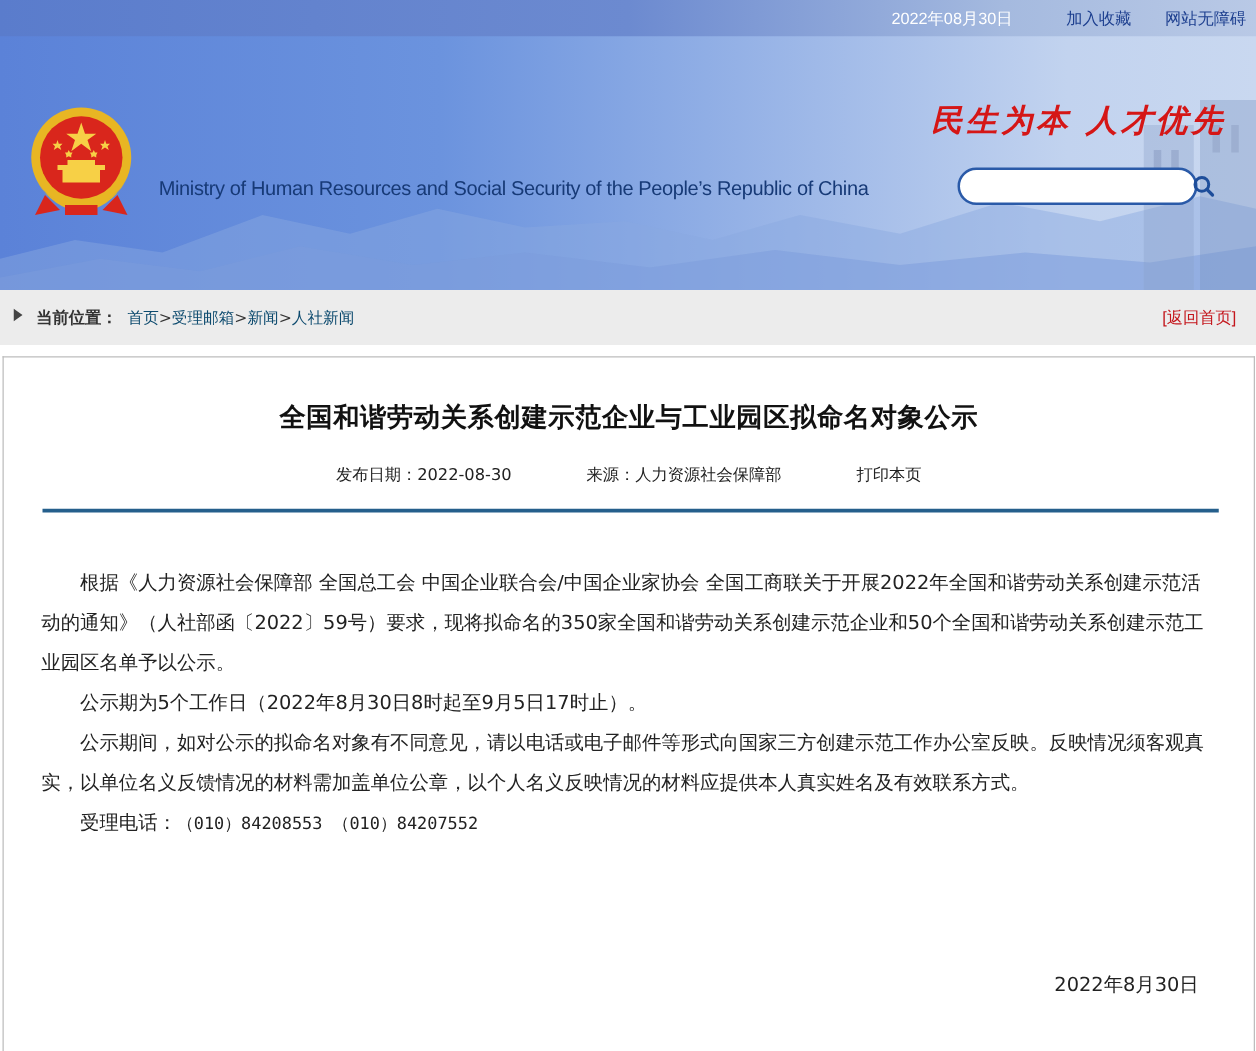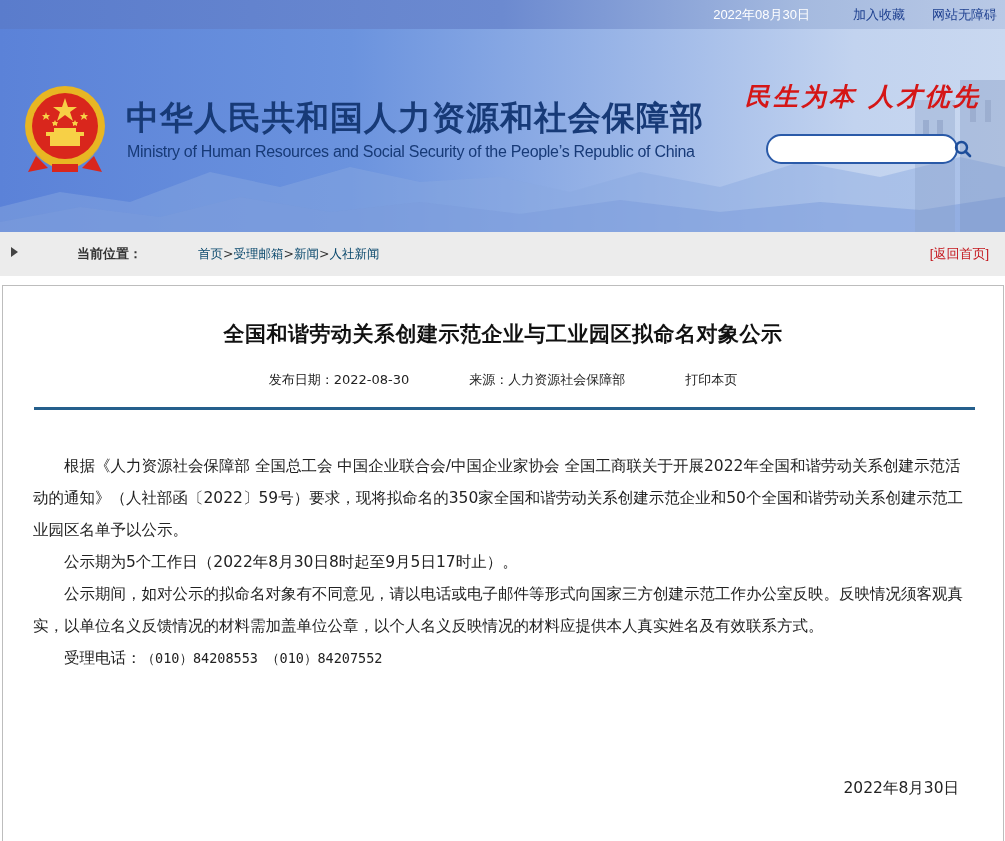--- a/index.html
+++ b/index.html
@@ -50,21 +50,21 @@
   .search input {
     border: none; outline: none; background: transparent; flex: 1; height: 24px;
     font-size: 13px; font-family: "Liberation Sans", sans-serif;
   }
   .search .search-btn { width: 26px; height: 26px; display: flex; align-items: center; justify-content: center; cursor: pointer; }
 
   
   .crumbbar {
     position: absolute; left: 0; top: 232px; width: 1005px; height: 44px;
     background: #ececec;
-    display: flex; align-items: center; font-size: 13px; gap: 48px;
+    display: flex; align-items: center; font-size: 13px;
   }
   .crumbbar .tri { margin-left: 11px; width: 0; height: 0; border-top: 5px solid transparent; border-bottom: 5px solid transparent; border-left: 7px solid #444; margin-top: -4px; }
   .crumbbar .label { margin-left: 11px; font-weight: bold; color: #333; font-family: "DejaVu Sans", sans-serif; }
   .crumbbar .path { margin-left: 8px; color: #333; font-family: "DejaVu Sans", sans-serif; font-size: 12.5px; }
   .crumbbar .path a { color: #0c4a6e; text-decoration: none; cursor: pointer; }
   .crumbbar .path .sep { color: #333; }
   .crumbbar .home { position: absolute; right: 16px; color: #c4161c; text-decoration: none; cursor: pointer; font-family: Liberation Sans, sans-serif; }
 
   
   .article {
@@ -133,21 +133,20 @@
     <polygon points="53,36 54,38 56,38 55,40 55,42 53,41 51,42 51,40 50,38 52,38" fill="#f7d046"></polygon>
     <rect x="24" y="48" width="38" height="4" fill="#f7d046"></rect>
     <rect x="28" y="52" width="30" height="10" fill="#f7d046"></rect>
     <rect x="32" y="44" width="22" height="4" fill="#f7d046"></rect>
     <path d="M8,62 Q20,82 43,86 Q66,82 78,62 L72,70 Q60,80 43,82 Q26,80 14,70 Z" fill="#e8b623"></path>
     <path d="M14,72 L6,88 L26,84 Z" fill="#d9261c"></path>
     <path d="M72,72 L80,88 L60,84 Z" fill="#d9261c"></path>
     <rect x="30" y="80" width="26" height="8" fill="#d9261c"></rect>
   </svg>
 
-  <div class="title-cn">中华人民共和国人力资源和社会保障部</div>
   <div class="title-en">Ministry of Human Resources and Social Security of the People’s Republic of China</div>
   <div class="slogan">民生为本 人才优先</div>
 
   <div class="search">
     <input type="text" placeholder="" style="">
     <span class="search-btn">
       <svg width="18" height="18" viewBox="0 0 18 18">
         <circle cx="7.5" cy="7.5" r="5.5" fill="none" stroke="#1d4d9a" stroke-width="2.4"></circle>
         <line x1="11.5" y1="11.5" x2="16" y2="16" stroke="#1d4d9a" stroke-width="2.6" stroke-linecap="round"></line>
       </svg>

